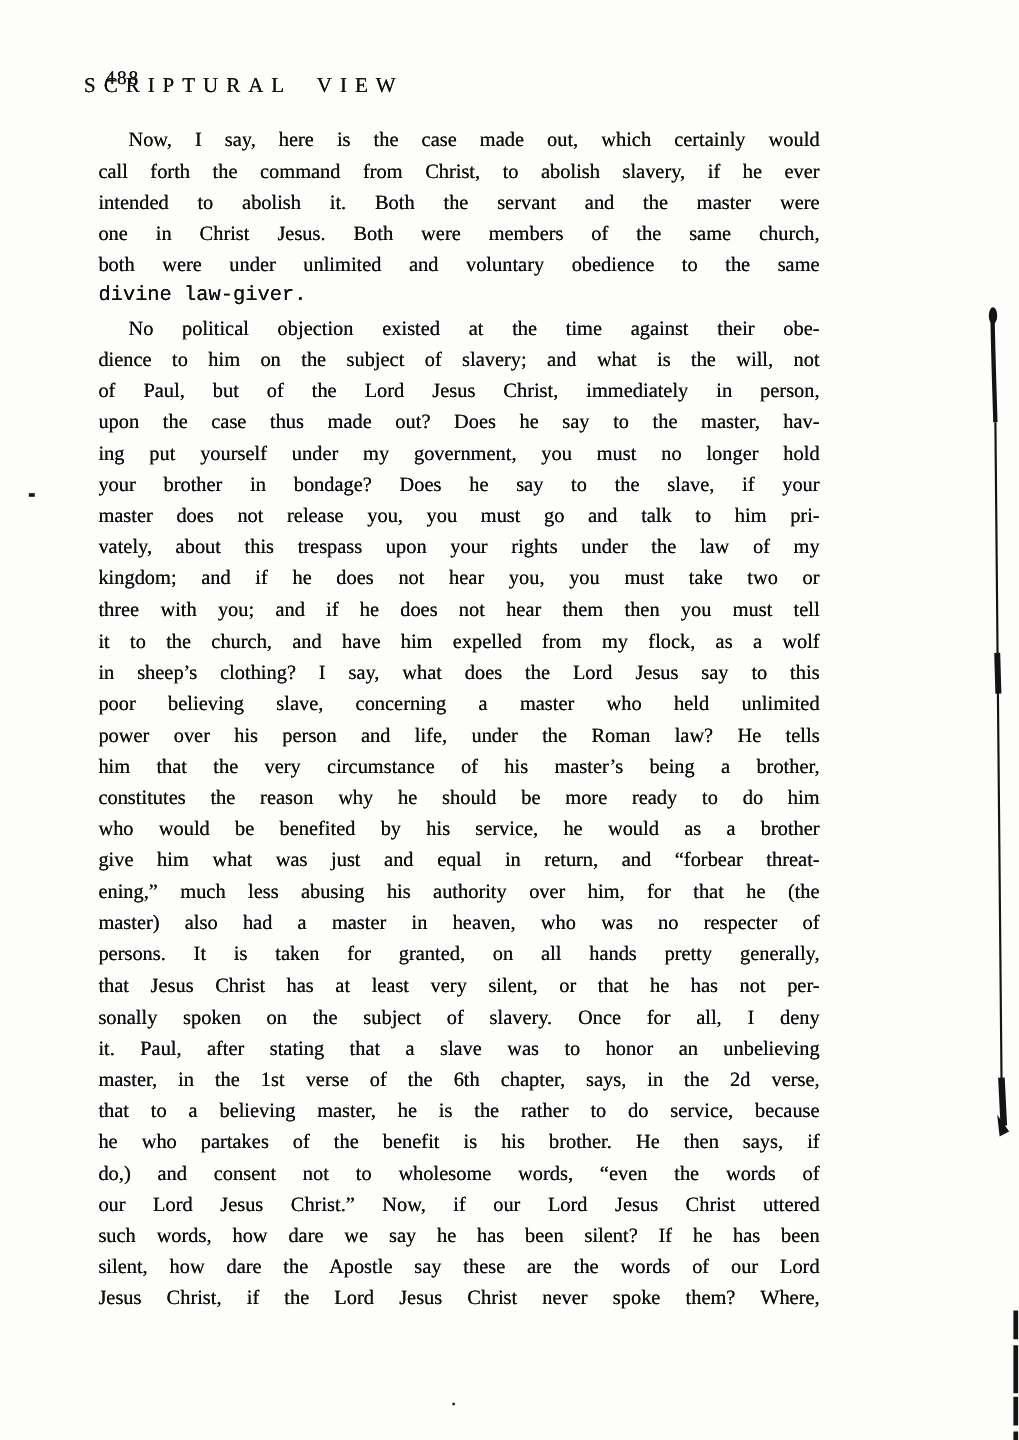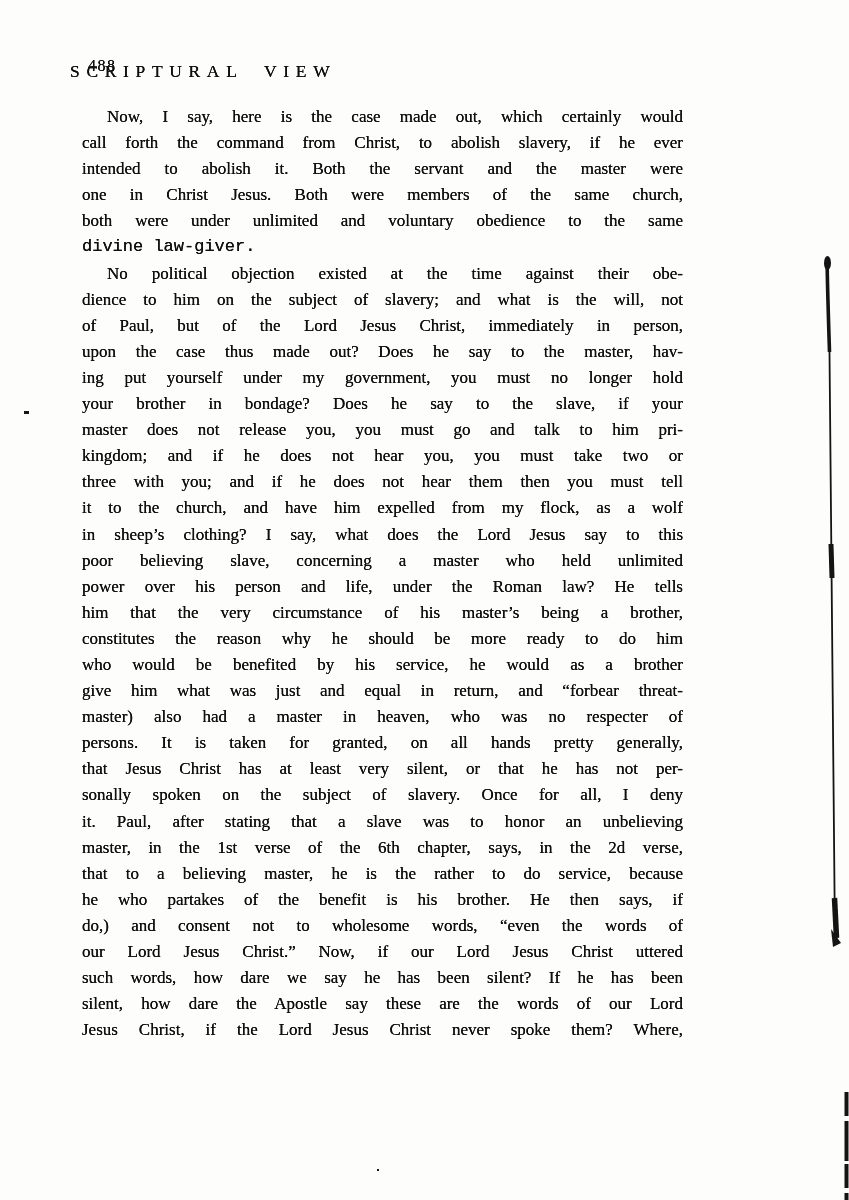--- a/index.html
+++ b/index.html
@@ -71,30 +71,32 @@
       <div class="line">one in Christ Jesus.  Both were members of the same church,</div>
       <div class="line">both were under unlimited and voluntary obedience to the same</div>
       <div class="line flush">divine law-giver.</div>
       <div class="line indent">No political objection existed at the time against their obe-</div>
       <div class="line">dience to him on the subject of slavery; and what is the will, not</div>
       <div class="line">of Paul, but of the Lord Jesus Christ, immediately in person,</div>
       <div class="line">upon the case thus made out?  Does he say to the master, hav-</div>
       <div class="line">ing put yourself under my government, you must no longer hold</div>
       <div class="line">your brother in bondage?  Does he say to the slave, if your</div>
       <div class="line">master does not release you, you must go and talk to him pri-</div>
+      <div class="line">vately, about this trespass upon your rights under the law of my</div>
       <div class="line">kingdom; and if he does not hear you, you must take two or</div>
       <div class="line">three with you; and if he does not hear them then you must tell</div>
       <div class="line">it to the church, and have him expelled from my flock, as a wolf</div>
       <div class="line">in sheep’s clothing?  I say, what does the Lord Jesus say to this</div>
       <div class="line">poor believing slave, concerning a master who held unlimited</div>
       <div class="line">power over his person and life, under the Roman law?  He tells</div>
       <div class="line">him that the very circumstance of his master’s being a brother,</div>
       <div class="line">constitutes the reason why he should be more ready to do him</div>
       <div class="line">who would be benefited by his service, he would as a brother</div>
       <div class="line">give him what was just and equal in return, and “forbear threat-</div>
+      <div class="line">ening,” much less abusing his authority over him, for that he (the</div>
       <div class="line">master) also had a master in heaven, who was no respecter of</div>
       <div class="line">persons.  It is taken for granted, on all hands pretty generally,</div>
       <div class="line">that Jesus Christ has at least  very silent, or that he has not per-</div>
       <div class="line">sonally spoken on the subject of slavery.  Once for all, I deny</div>
       <div class="line">it.  Paul, after stating that a slave was to honor an unbelieving</div>
       <div class="line">master, in the 1st verse of the 6th chapter, says, in the 2d verse,</div>
       <div class="line">that to a believing master, he is the rather to do service, because</div>
       <div class="line">he who partakes of the benefit is his brother.  He then says, if</div>
       <div class="line">do,) and consent not to wholesome words, “even the words of</div>
       <div class="line">our Lord Jesus Christ.”  Now, if our Lord Jesus Christ uttered</div>

